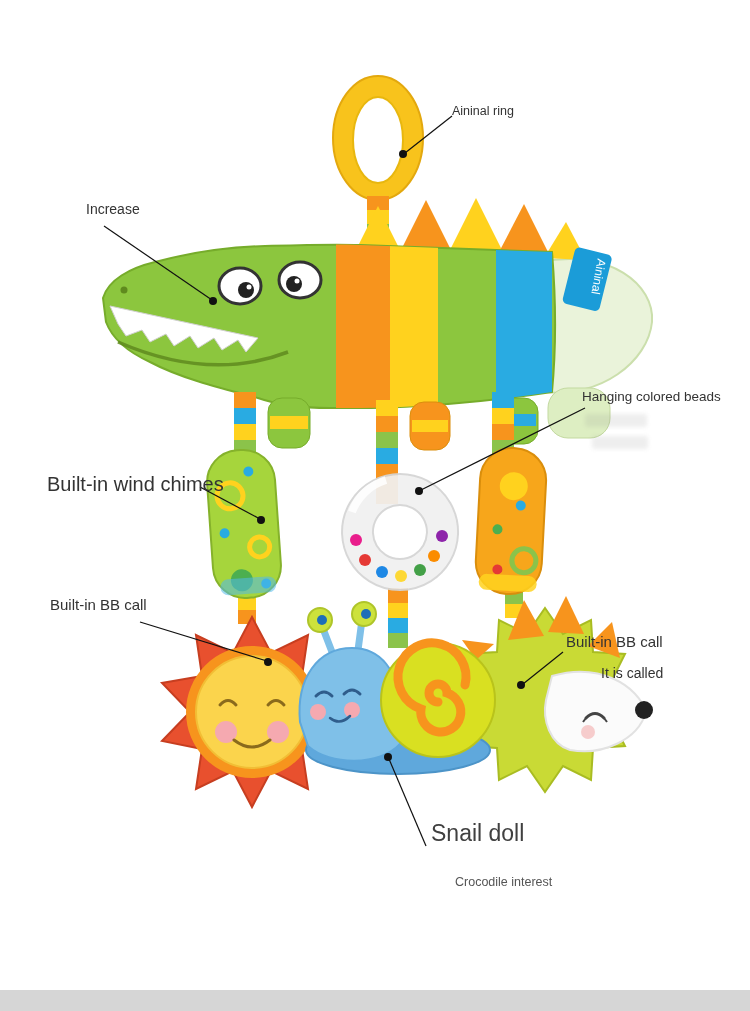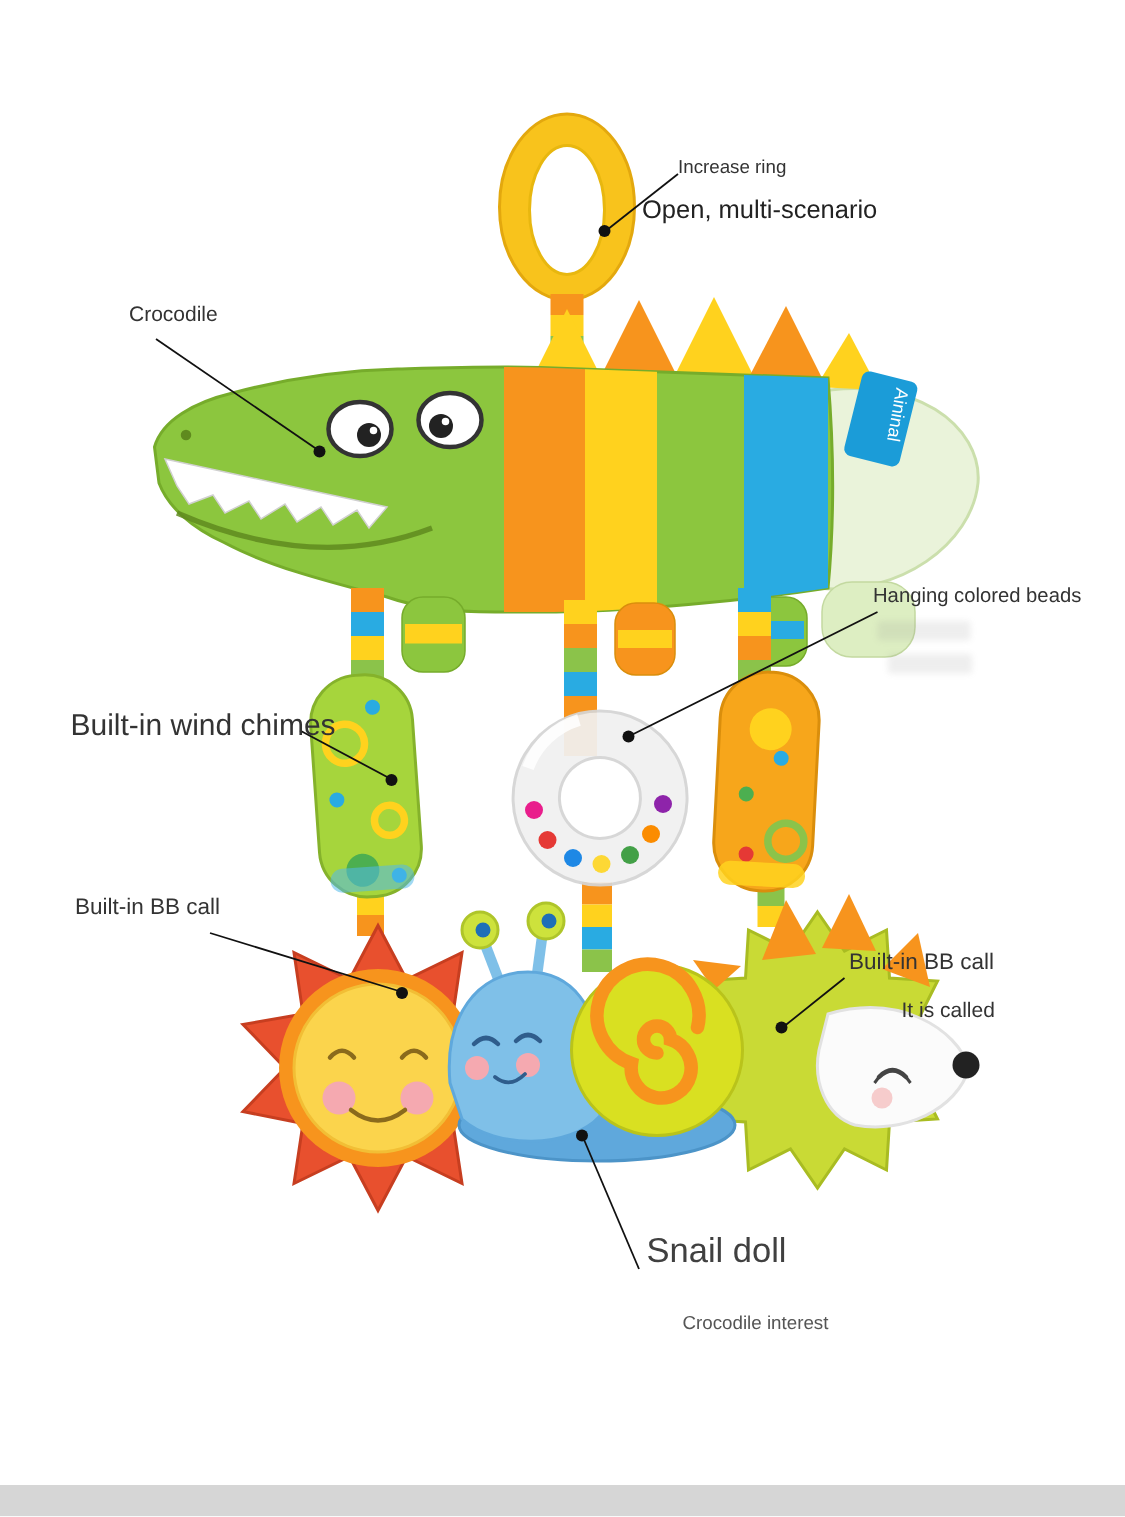--- a/index.html
+++ b/index.html
@@ -228,23 +228,22 @@
       <circle cx="403" cy="154" r="4"></circle>
       <circle cx="213" cy="301" r="4"></circle>
       <circle cx="419" cy="491" r="4"></circle>
       <circle cx="261" cy="520" r="4"></circle>
       <circle cx="268" cy="662" r="4"></circle>
       <circle cx="521" cy="685" r="4"></circle>
       <circle cx="388" cy="757" r="4"></circle>
     </g>
   </svg>
 
-  <div class="lbl" id="lbl-hanging-ring">Increase ring</div>
-  <div class="lbl" id="lbl-open">Open, multi-scenario</div>
-  <div class="lbl" id="lbl-crocodile">Crocodile</div>
+  <div class="lbl" id="lbl-hanging-ring">Aininal ring</div>
+  <div class="lbl" id="lbl-crocodile">Increase</div>
   <div class="lbl" id="lbl-beads">Hanging colored beads</div>
   <div class="lbl" id="lbl-wind">Built-in wind chimes</div>
   <div class="lbl" id="lbl-bb-left">Built-in BB call</div>
   <div class="lbl" id="lbl-bb-right">Built-in BB call</div>
   <div class="lbl" id="lbl-called">It is called</div>
   <div class="lbl" id="lbl-snail">Snail doll</div>
   <div class="lbl" id="lbl-increase">Crocodile interest</div>
 
   <div class="smudge" id="smudge1"></div>
   <div class="smudge" id="smudge2"></div>

